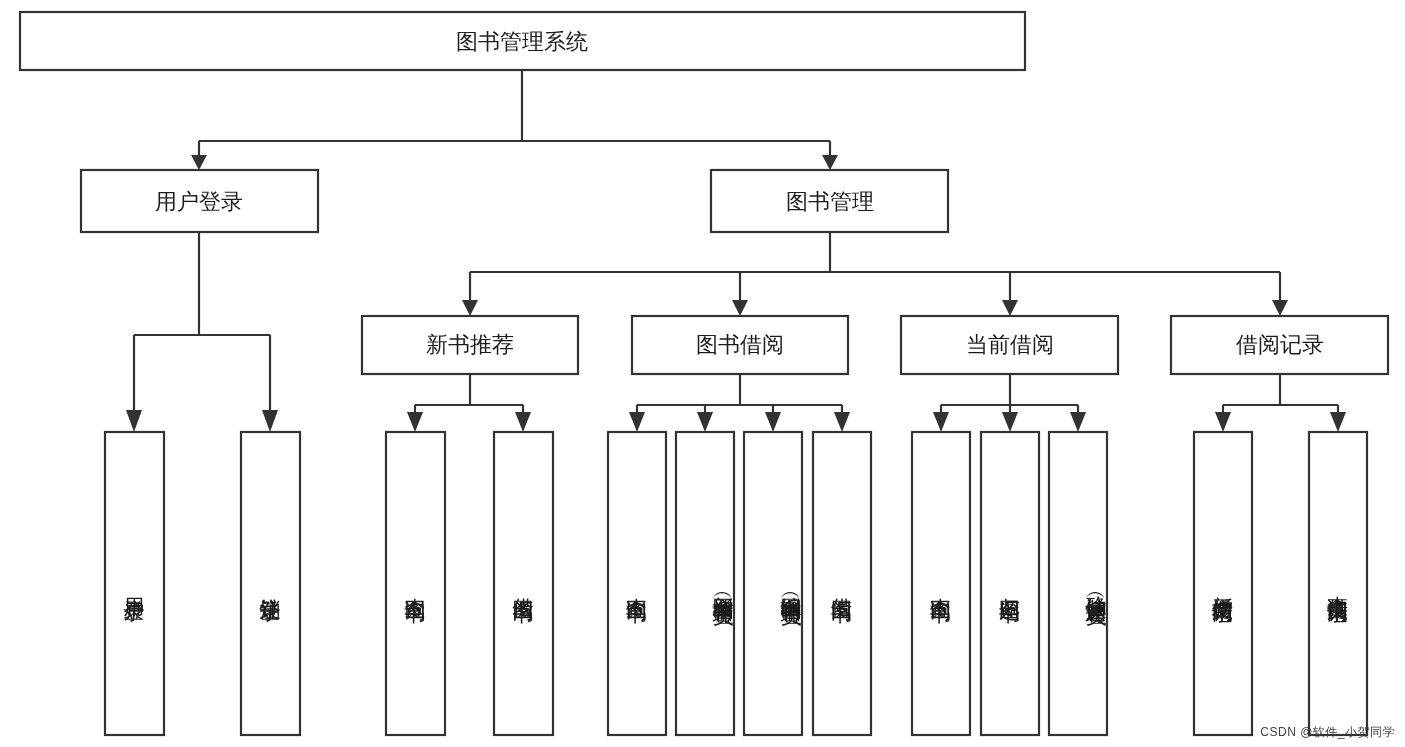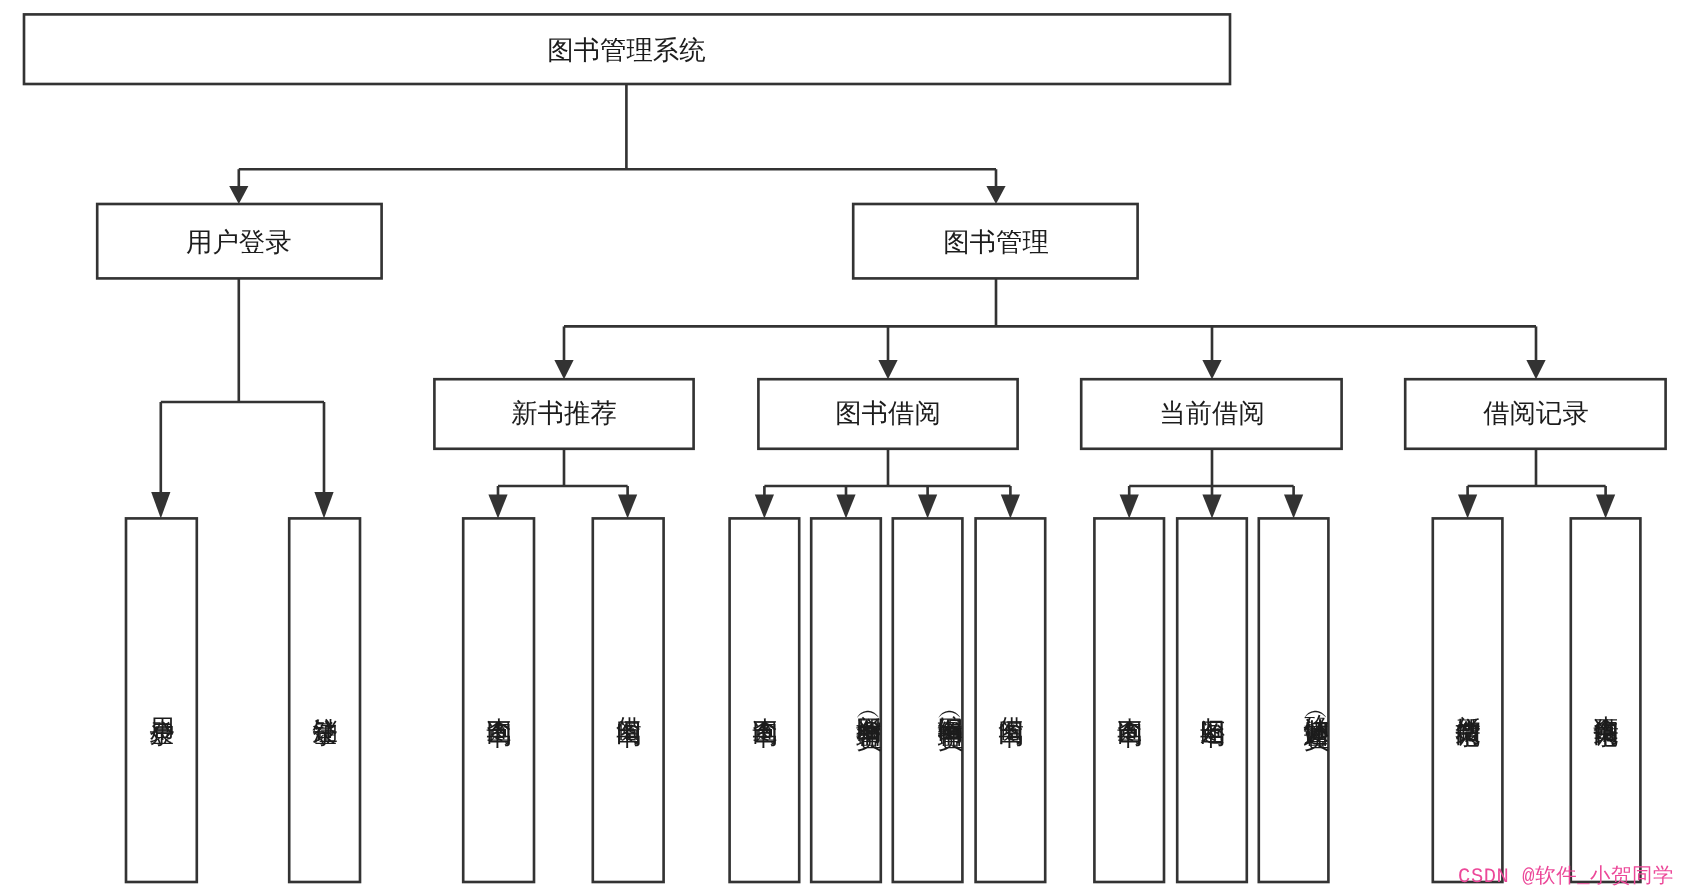--- a/index.html
+++ b/index.html
@@ -63,23 +63,23 @@
     white-space: nowrap;
     pointer-events: none;
   }
   .leaf-label-wrap.center-start {
     align-items: center;
   }
   .watermark {
     position: absolute;
     right: 10px;
     bottom: 6px;
-    font-family: Liberation Mono, monospace;
-    font-size: 17px;
-    color: #ec4899;
+    font-family: Liberation Sans, sans-serif;
+    font-size: 12px;
+    color: #404040;
     letter-spacing: 0.5px;
     white-space: nowrap;
   }
 </style>
 </head>
 <body>
 
 <div id="diagram-root">
 
   <svg class="diagram-canvas" viewBox="0 0 1405 747" xmlns="http://www.w3.org/2000/svg">

